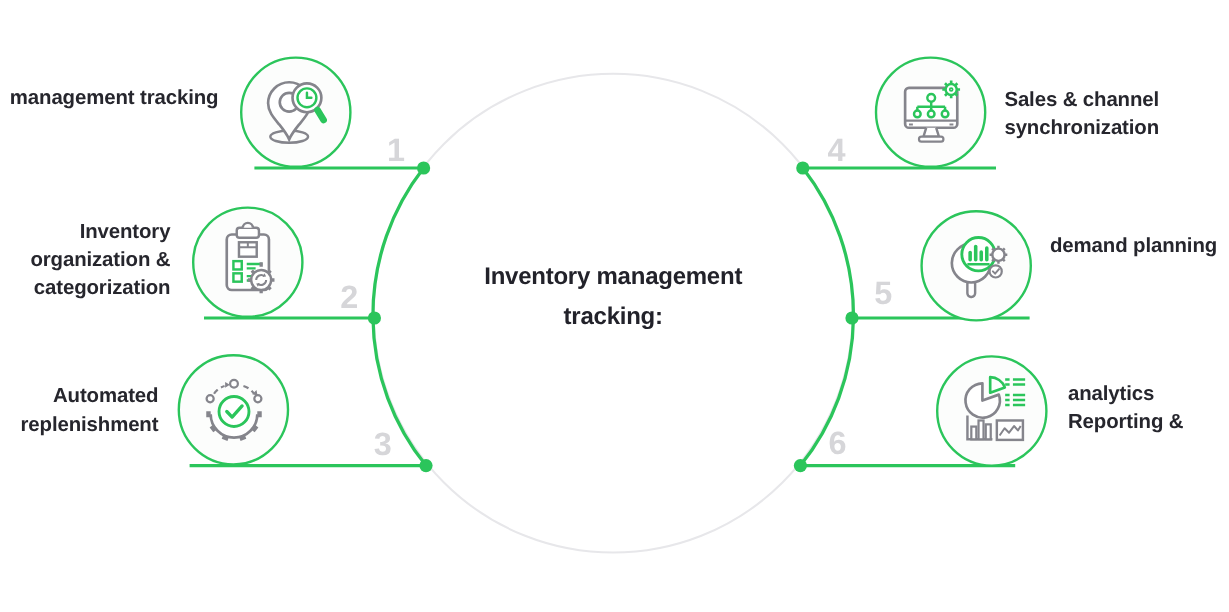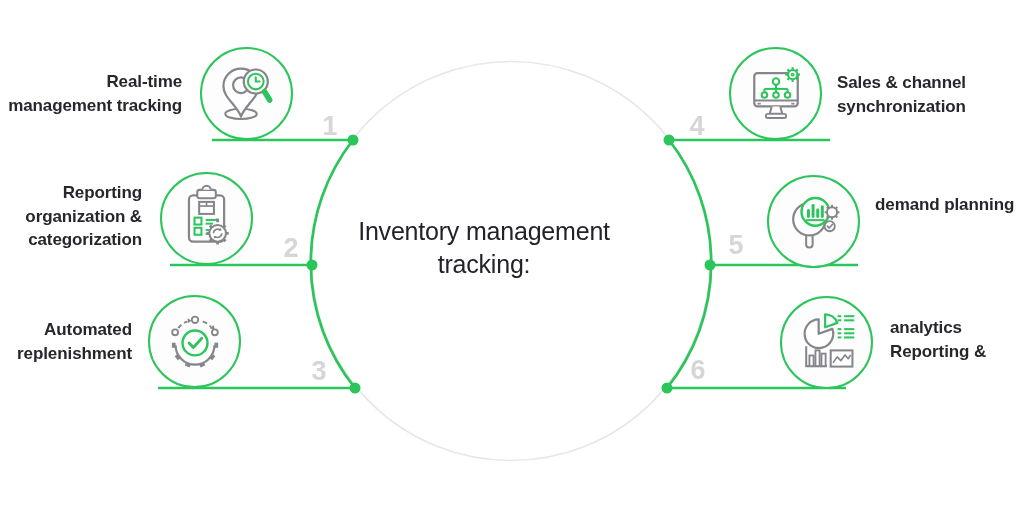--- a/index.html
+++ b/index.html
@@ -18,22 +18,22 @@
     position:absolute;transform:translate(-50%,-50%);
     font-size:27px;font-weight:700;color:#d6d6d9;line-height:1;
   }
   .label{
     position:absolute;font-size:17px;font-weight:700;color:#26262d;
     line-height:23.5px;letter-spacing:-0.1px;white-space:nowrap;
   }
   .label.right{text-align:right;}
   .label.left{text-align:left;}
   .center-title{
-    position:absolute;left:484px;top:215px;transform:translateX(-50%);
-    width:440px;text-align:center;font-size:25px;font-weight:400;
+    position:absolute;left:511px;top:215px;transform:translateX(-50%);
+    width:440px;text-align:center;font-size:20px;font-weight:700;
     color:#22222a;line-height:33px;letter-spacing:-0.2px;
   }
 </style>
 </head>
 <body>
 
 <div class="stage">
 
   <svg class="connectors" width="1024" height="510" viewBox="0 0 1024 510">
     <circle cx="511" cy="261" r="199.5" fill="none" stroke="#e7e7ea" stroke-width="1.7"></circle>
@@ -63,25 +63,24 @@
   </div>
 
   <div class="step-num" style="left:330px;top:126px">1</div>
   <div class="step-num" style="left:291px;top:248px">2</div>
   <div class="step-num" style="left:319px;top:371px">3</div>
   <div class="step-num" style="left:697px;top:126px">4</div>
   <div class="step-num" style="left:736px;top:245px">5</div>
   <div class="step-num" style="left:698px;top:370px">6</div>
 
   <div class="label right" style="right:842px;top:70px">
-    <div>Real-time</div>
     <div>management tracking</div>
   </div>
   <div class="label right" style="right:882px;top:181px">
-    <div>Reporting</div>
+    <div>Inventory</div>
     <div>organization &amp;</div>
     <div>categorization</div>
   </div>
   <div class="label left" style="left:837px;top:71px">
     <div>Sales &amp; channel</div>
     <div>synchronization</div>
   </div>
   <div class="label right" style="right:892px;top:318px">
     <div>Automated</div>
     <div>replenishment</div>

